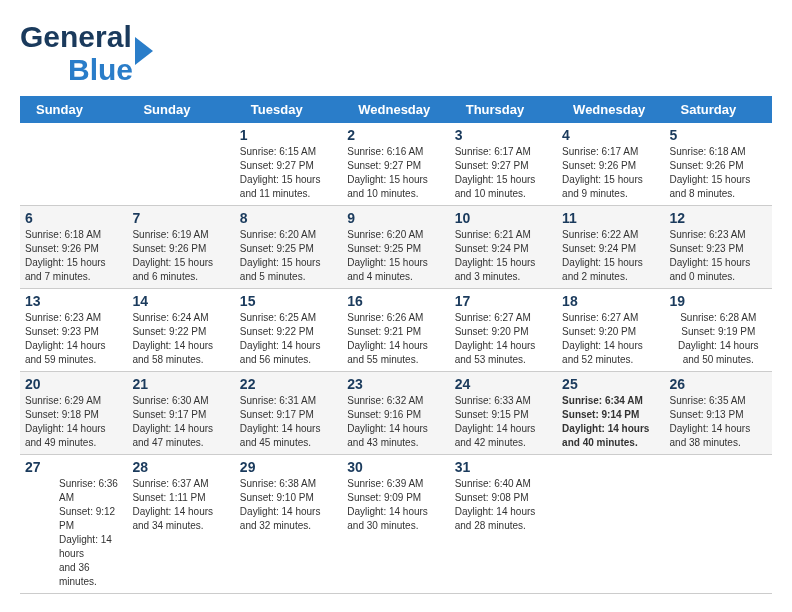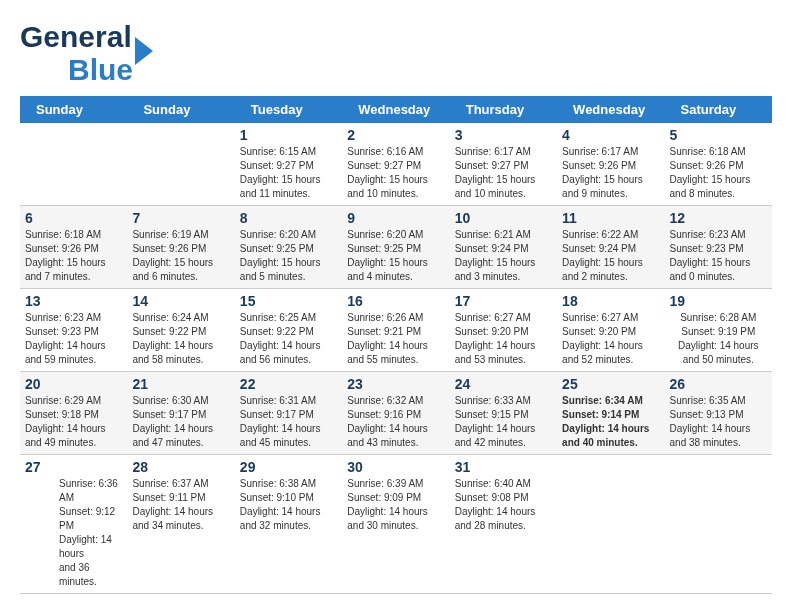--- a/index.html
+++ b/index.html
@@ -318,21 +318,21 @@
         <td>
           <span class="day-num">27</span>
           <div class="day-info" style="white-space: pre-line; margin-left: 34px;">Sunrise: 6:36 AM
 Sunset: 9:12 PM
 Daylight: 14 hours
 and 36 minutes.</div>
         </td>
         <td>
           <span class="day-num">28</span>
           <div class="day-info" style="white-space: pre-line;">Sunrise: 6:37 AM
-Sunset: 9:11 PM
+Sunset: 1:11 PM
 Daylight: 14 hours
 and 34 minutes.</div>
         </td>
         <td>
           <span class="day-num">29</span>
           <div class="day-info" style="white-space: pre-line;">Sunrise: 6:38 AM
 Sunset: 9:10 PM
 Daylight: 14 hours
 and 32 minutes.</div>
         </td>

